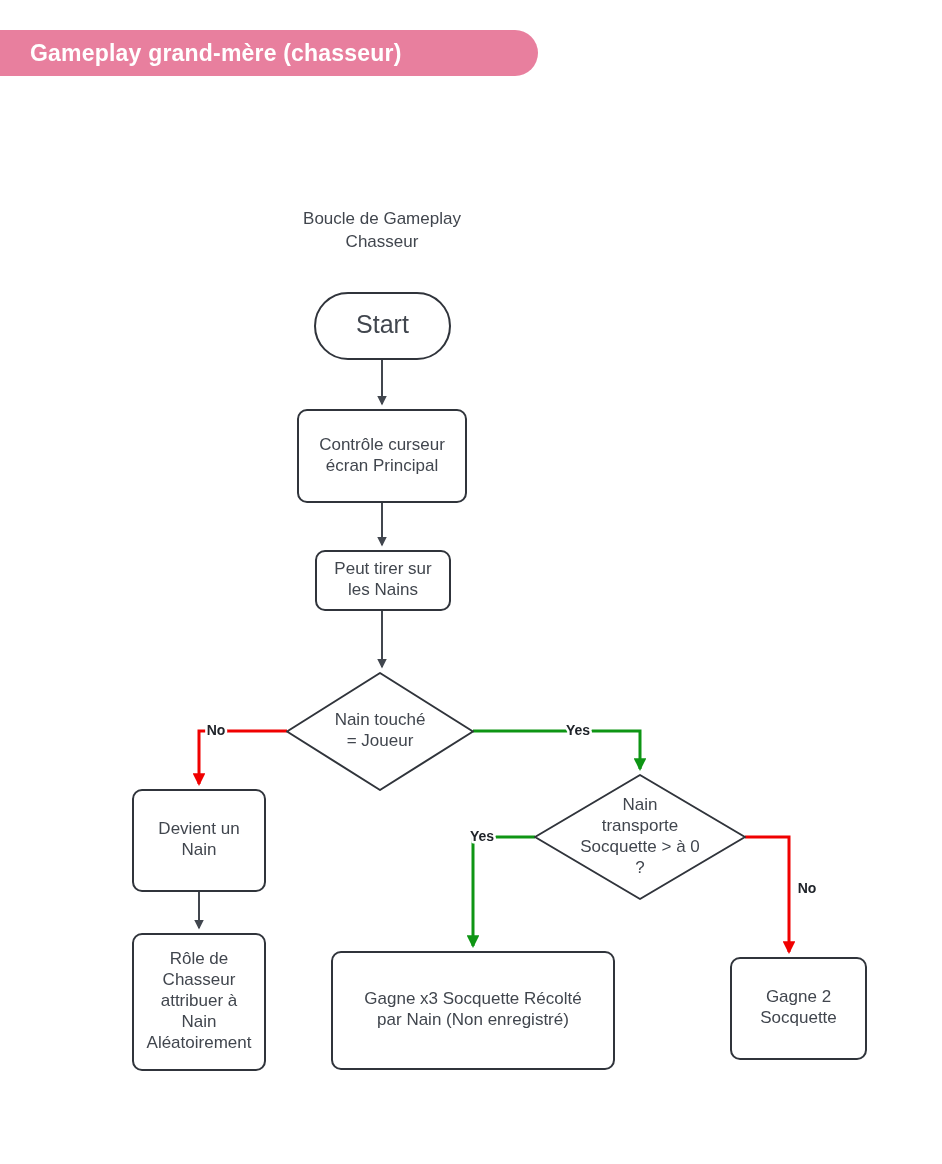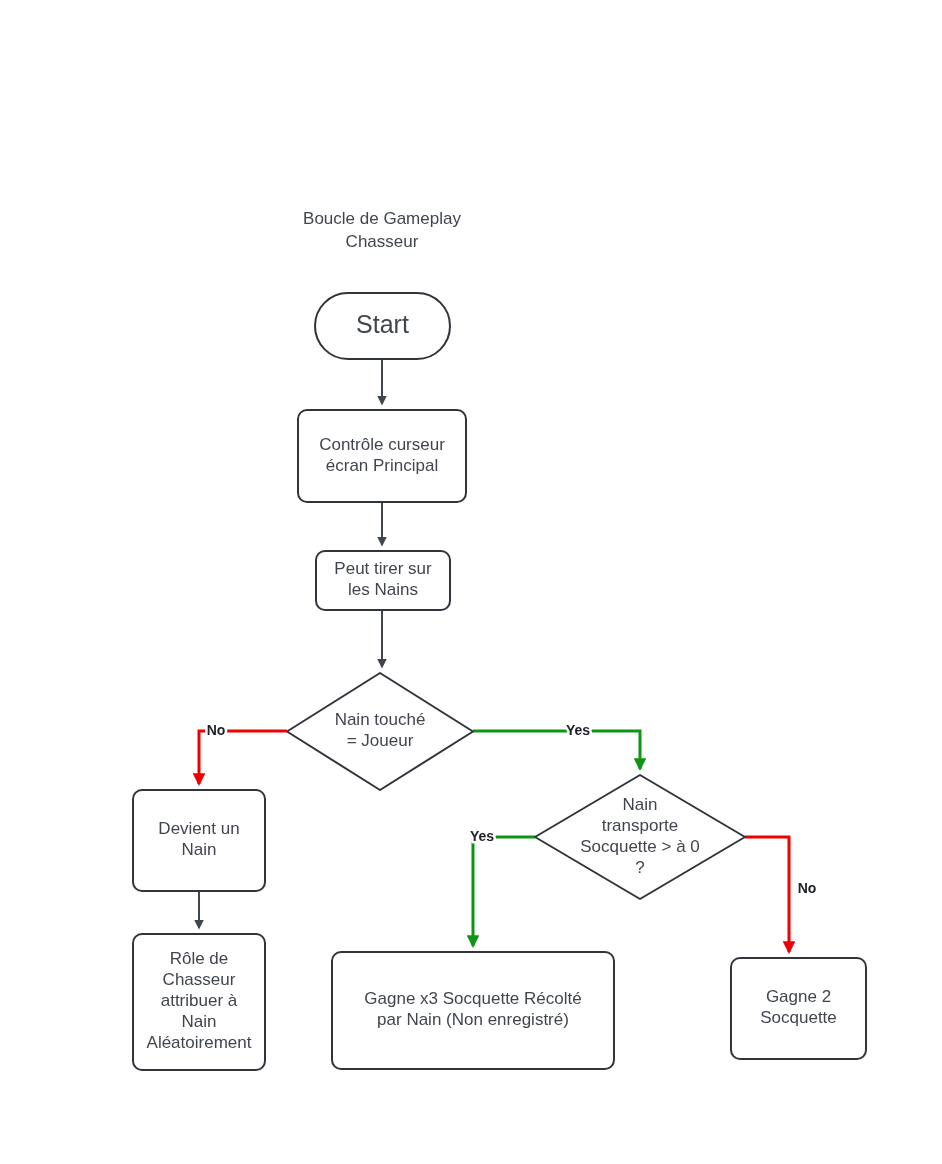--- a/index.html
+++ b/index.html
@@ -82,20 +82,23 @@
     fill: #20242a;
     text-anchor: middle;
     dominant-baseline: middle;
   }
 </style>
 </head>
 <body>
 
 <div id="page">
 
+  <div class="header-pill">
+    <span class="title-text">Gameplay grand-mère (chasseur)</span>
+  </div>
 
   <svg id="diagram" viewBox="0 0 942 1164">
     <defs>
       <marker id="arrow-neutral" viewBox="0 0 10 10" refX="8.5" refY="5" markerWidth="5" markerHeight="5" orient="auto-start-reverse">
         <path d="M 0 0 L 10 5 L 0 10 z" fill="#41464e"></path>
       </marker>
       <marker id="arrow-yes" viewBox="0 0 10 10" refX="8.5" refY="5" markerWidth="4.2" markerHeight="4.2" orient="auto-start-reverse">
         <path d="M 0 0 L 10 5 L 0 10 z" fill="#0e9514"></path>
       </marker>
       <marker id="arrow-no" viewBox="0 0 10 10" refX="8.5" refY="5" markerWidth="4.2" markerHeight="4.2" orient="auto-start-reverse">

